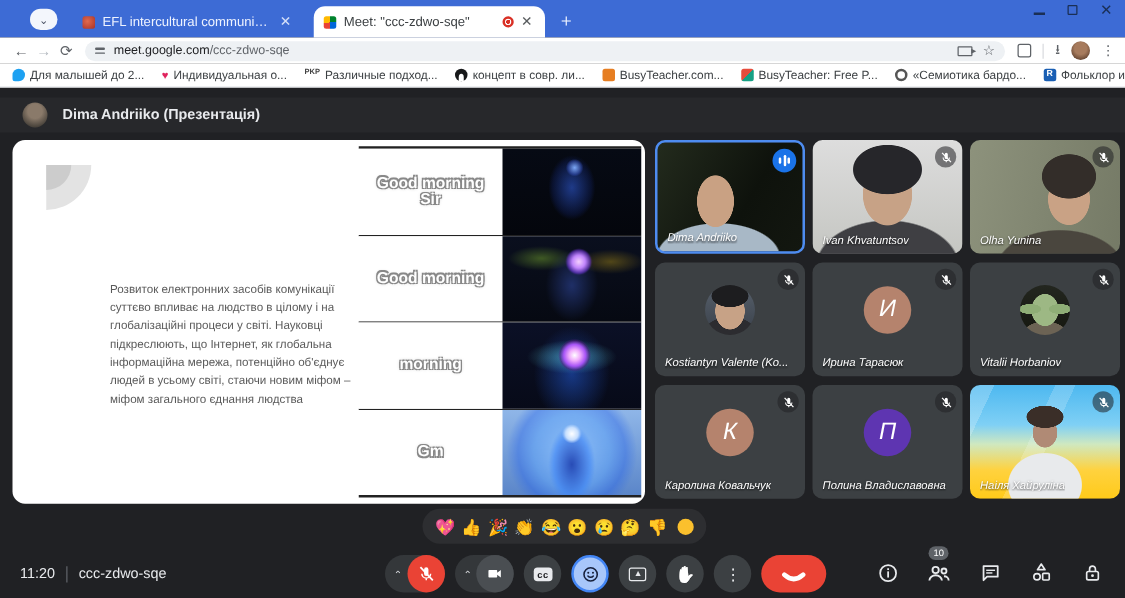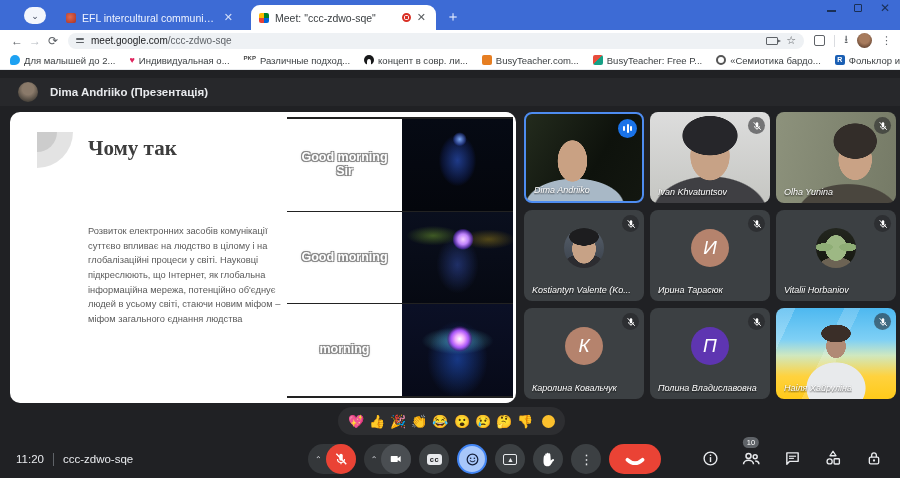--- a/index.html
+++ b/index.html
@@ -249,34 +249,37 @@
 </div>
 
 <div class="presenter-bar">
   <span class="presenter-avatar"></span>
   <span class="presenter-name">Dima Andriiko (Презентація)</span>
 </div>
 
 <div class="slide">
   <div class="q-outer"></div>
   <div class="q-inner"></div>
-  <div class="slide-title">Чому так</div>
   <div class="slide-body">Розвиток електронних засобів комунікації суттєво впливає на людство в цілому і на глобалізаційні процеси у світі. Науковці підкреслюють, що Інтернет, як глобальна інформаційна мережа, потенційно об'єднує людей в усьому світі, стаючи новим міфом – міфом загального єднання людства</div>
   <div class="meme">
     <div class="meme-row">
         <div class="meme-text">Good morning Sir</div>
         <div class="meme-img m-img1"></div>
       </div>
     <div class="meme-row">
         <div class="meme-text">Good morning</div>
         <div class="meme-img m-img2"></div>
       </div>
     <div class="meme-row">
         <div class="meme-text">morning</div>
         <div class="meme-img m-img3"></div>
+      </div>
+    <div class="meme-row">
+        <div class="meme-text">Gm</div>
+        <div class="meme-img m-img4"></div>
       </div>
   </div>
 </div>
 
 <div class="grid">
 
   <div class="tile speaking vid-dima">
     <span class="speakbadge">
         <i></i>
         <i></i>

